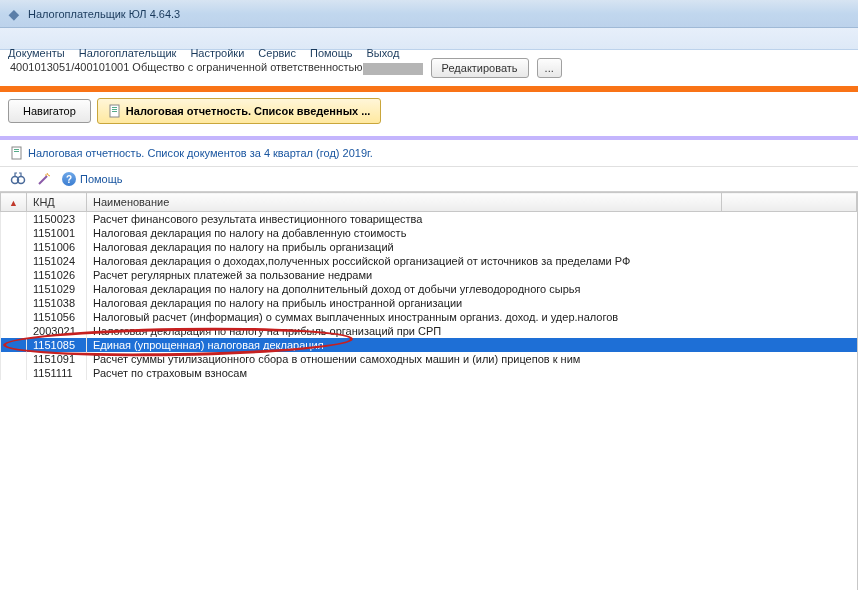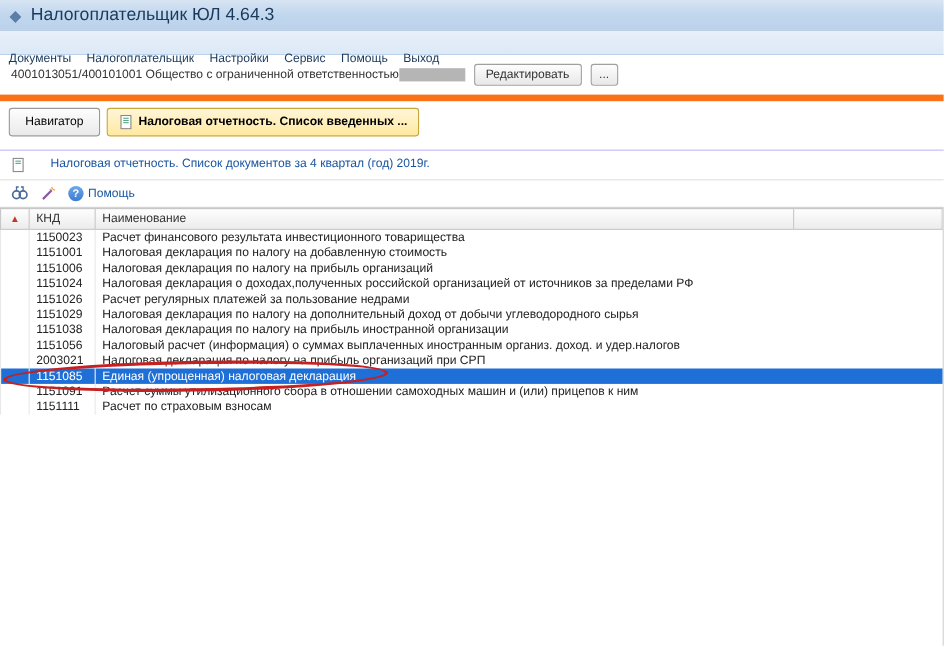--- a/index.html
+++ b/index.html
@@ -21,21 +21,21 @@
       border-bottom: 1px solid #9fb9d6;
     }
     .title-icon {
       width: 16px; height: 16px;
       display: inline-flex;
       align-items: center; justify-content: center;
       margin-right: 6px;
       color: #5b7ea8;
       font-size: 14px;
     }
-    .title-text { color: #1a3a5c; font-size: 16px; }
+    .title-text { color: #1a3a5c; font-size: 11px; }
     .menubar {
       background: linear-gradient(to bottom, #e7effa 0%, #dde9f7 100%);
       height: 22px;
       display: flex;
       align-items: center;
       padding: 0 8px;
       gap: 14px;
       border-bottom: 1px solid #bcd2eb;
     }
     .menu-item { color: #1a3a5c; cursor: default; margin-top: 28px; }
@@ -61,20 +61,21 @@
       padding: 3px 10px;
       font-size: 11px;
       cursor: default;
       color: #333;
     }
     .btn-square { padding: 3px 7px; }
     .navbar {
       padding: 6px 8px;
       display: flex;
       gap: 6px;
+      align-items: center;
     }
     .nav-btn {
       background: linear-gradient(to bottom, #fdfdfd, #eaeaea);
       border: 1px solid #9a9a9a;
       border-radius: 3px;
       padding: 5px 14px;
       font-size: 11px;
       cursor: default;
     }
     .nav-btn-highlight {
@@ -85,25 +86,25 @@
       display: flex;
       align-items: center;
       gap: 4px;
     }
     .doc-icon {
       width: 14px; height: 14px;
       display: inline-block;
     }
     .section-header {
       display: flex;
-      align-items: flex-start;
+      align-items: center;
       padding: 6px 10px;
-      gap: 22px;
+      gap: 4px;
       color: #1a56a0;
-      border-top: 1px solid #c4b5fd;
+      border-top: 4px solid #c4b5fd;
       margin-top: 6px;
     }
     .toolbar {
       display: flex;
       align-items: center;
       padding: 4px 10px;
       gap: 10px;
       border-top: 1px solid #e0e0e0;
       border-bottom: 1px solid #d0d0d0;
     }

